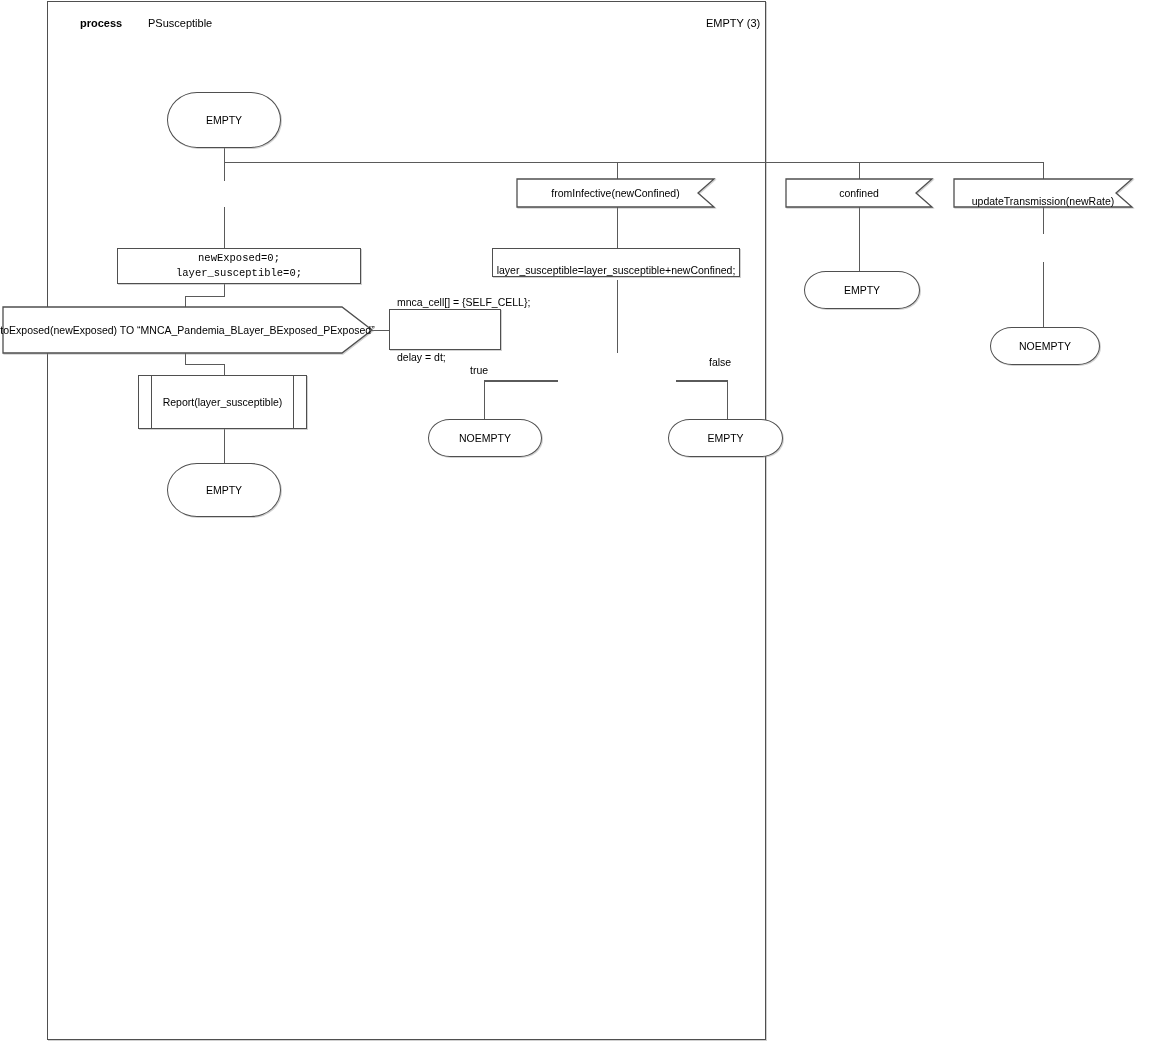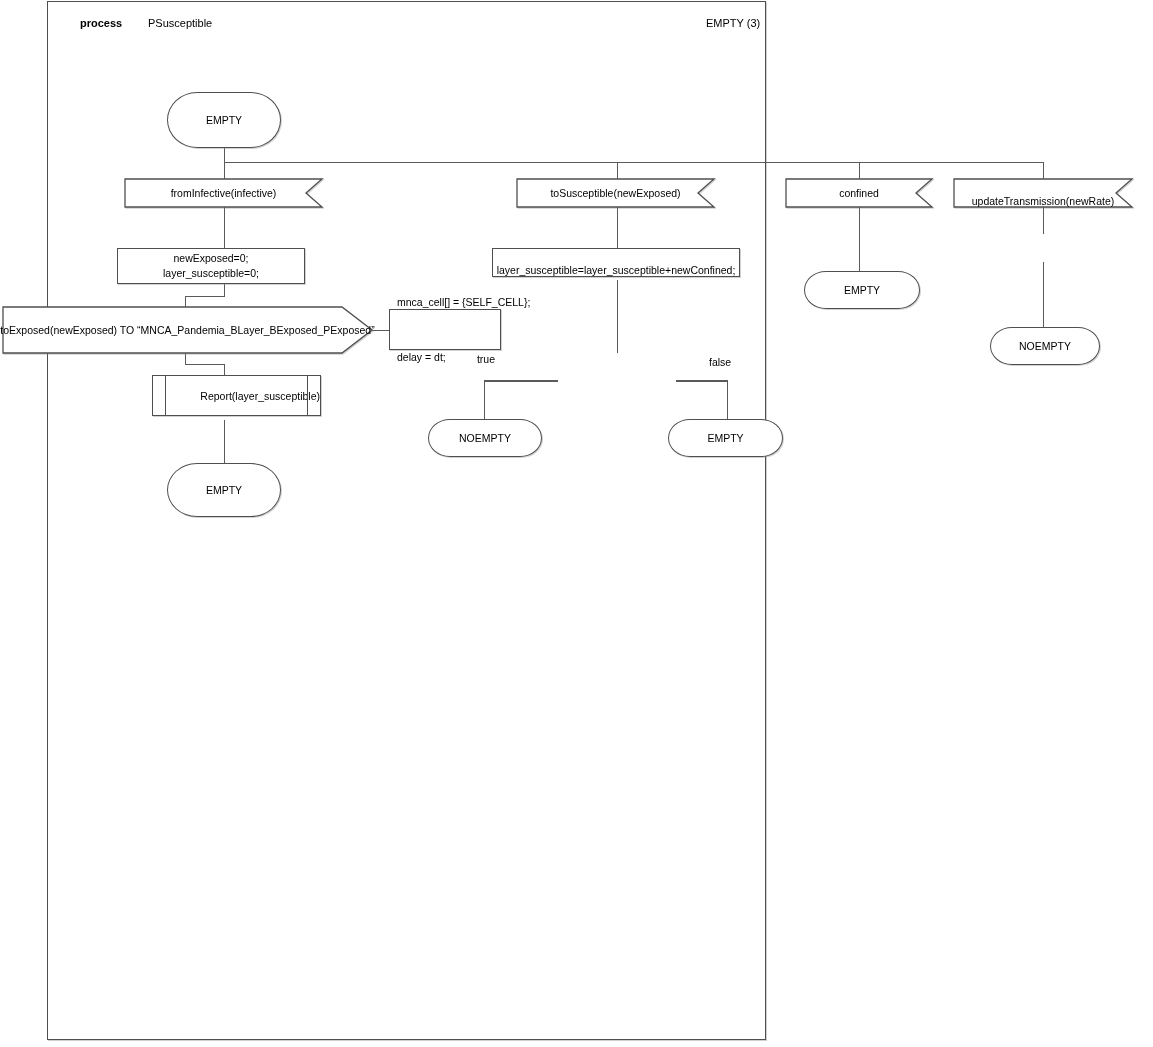--- a/index.html
+++ b/index.html
@@ -59,67 +59,61 @@
   <div class="hline" style="left:676px;top:380.4px;width:52px;"></div>
   <div class="vline" style="left:726.5px;top:381px;height:39px;"></div>
   <div class="vline" style="left:858.5px;top:206px;height:66px;"></div>
   <div class="vline" style="left:1042.5px;top:206px;height:28px;"></div>
   <div class="vline" style="left:1042.5px;top:262px;height:66px;"></div>
 
   <div class="box state" style="left:167px;top:92px;width:114px;height:56px;">
     <span>EMPTY</span>
   </div>
 
-  <div class="sym" style="left:125px;top:179px;width:197px;height:28px;">
-    <svg width="197" height="28" viewBox="0 0 197 28">
-      <polygon points="0,0 197,0 181,14 197,28 0,28"></polygon>
-      </svg>
-    <div class="cap">fromInfective(infective)</div>
-  </div>
 
-  <div class="box multi" style="left:117px;top:248px;width:188px;height:36px;">
+  <div class="box multi" style="left:117px;top:248px;width:244px;height:36px;font-family:Liberation Mono, monospace;">
     <span>newExposed=0;</span>
     <span>layer_susceptible=0;</span>
   </div>
 
   <div class="sym" style="left:3px;top:307px;width:369px;height:46px;">
     <svg width="369" height="46" viewBox="0 0 369 46">
       <polygon points="0,0 339,0 369,23 339,46 0,46"></polygon>
       </svg>
     <div class="cap">toExposed(newExposed) TO “MNCA_Pandemia_BLayer_BExposed_PExposed”</div>
   </div>
 
   <div class="box comment" style="left:389px;top:309px;width:112px;height:41px;gap:40px;">
     <span>mnca_cell[] = {SELF_CELL};</span>
     <span>delay = dt;</span>
   </div>
 
-  <div class="box" style="left:152px;top:375px;width:169px;height:41px;justify-content:flex-end;">
+  <div class="box" style="left:138px;top:375px;width:169px;height:54px;">
     <span class="proc-bar" style="left:12px;"></span>
     <span class="proc-bar" style="right:12px;"></span>
     <span>Report(layer_susceptible)</span>
   </div>
 
   <div class="box state" style="left:167px;top:463px;width:114px;height:54px;">
     <span>EMPTY</span>
   </div>
 
   <div class="sym" style="left:517px;top:179px;width:197px;height:28px;">
     <svg width="197" height="28" viewBox="0 0 197 28">
       <polygon points="0,0 197,0 181,14 197,28 0,28"></polygon>
       </svg>
-    <div class="cap">toSusceptible(newExposed)</div>
+    <div class="cap">fromInfective(newConfined)</div>
   </div>
 
   <div class="box" style="left:492px;top:248px;width:248px;height:29px;align-items:flex-end;">
     <span>layer_susceptible=layer_susceptible+newConfined;</span>
   </div>
 
 
-  <div class="lbl" style="left:470px;top:353px;width:32px;text-align:center;">true</div>
+  <div class="lbl" style="left:470px;top:364px;width:32px;text-align:left;">true</div>
   <div class="lbl" style="left:709px;top:356px;">false</div>
 
   <div class="box state small" style="left:428px;top:419px;width:114px;height:38px;">
     <span>NOEMPTY</span>
   </div>
 
   <div class="box state small" style="left:668px;top:419px;width:115px;height:38px;">
     <span>EMPTY</span>
   </div>
 

